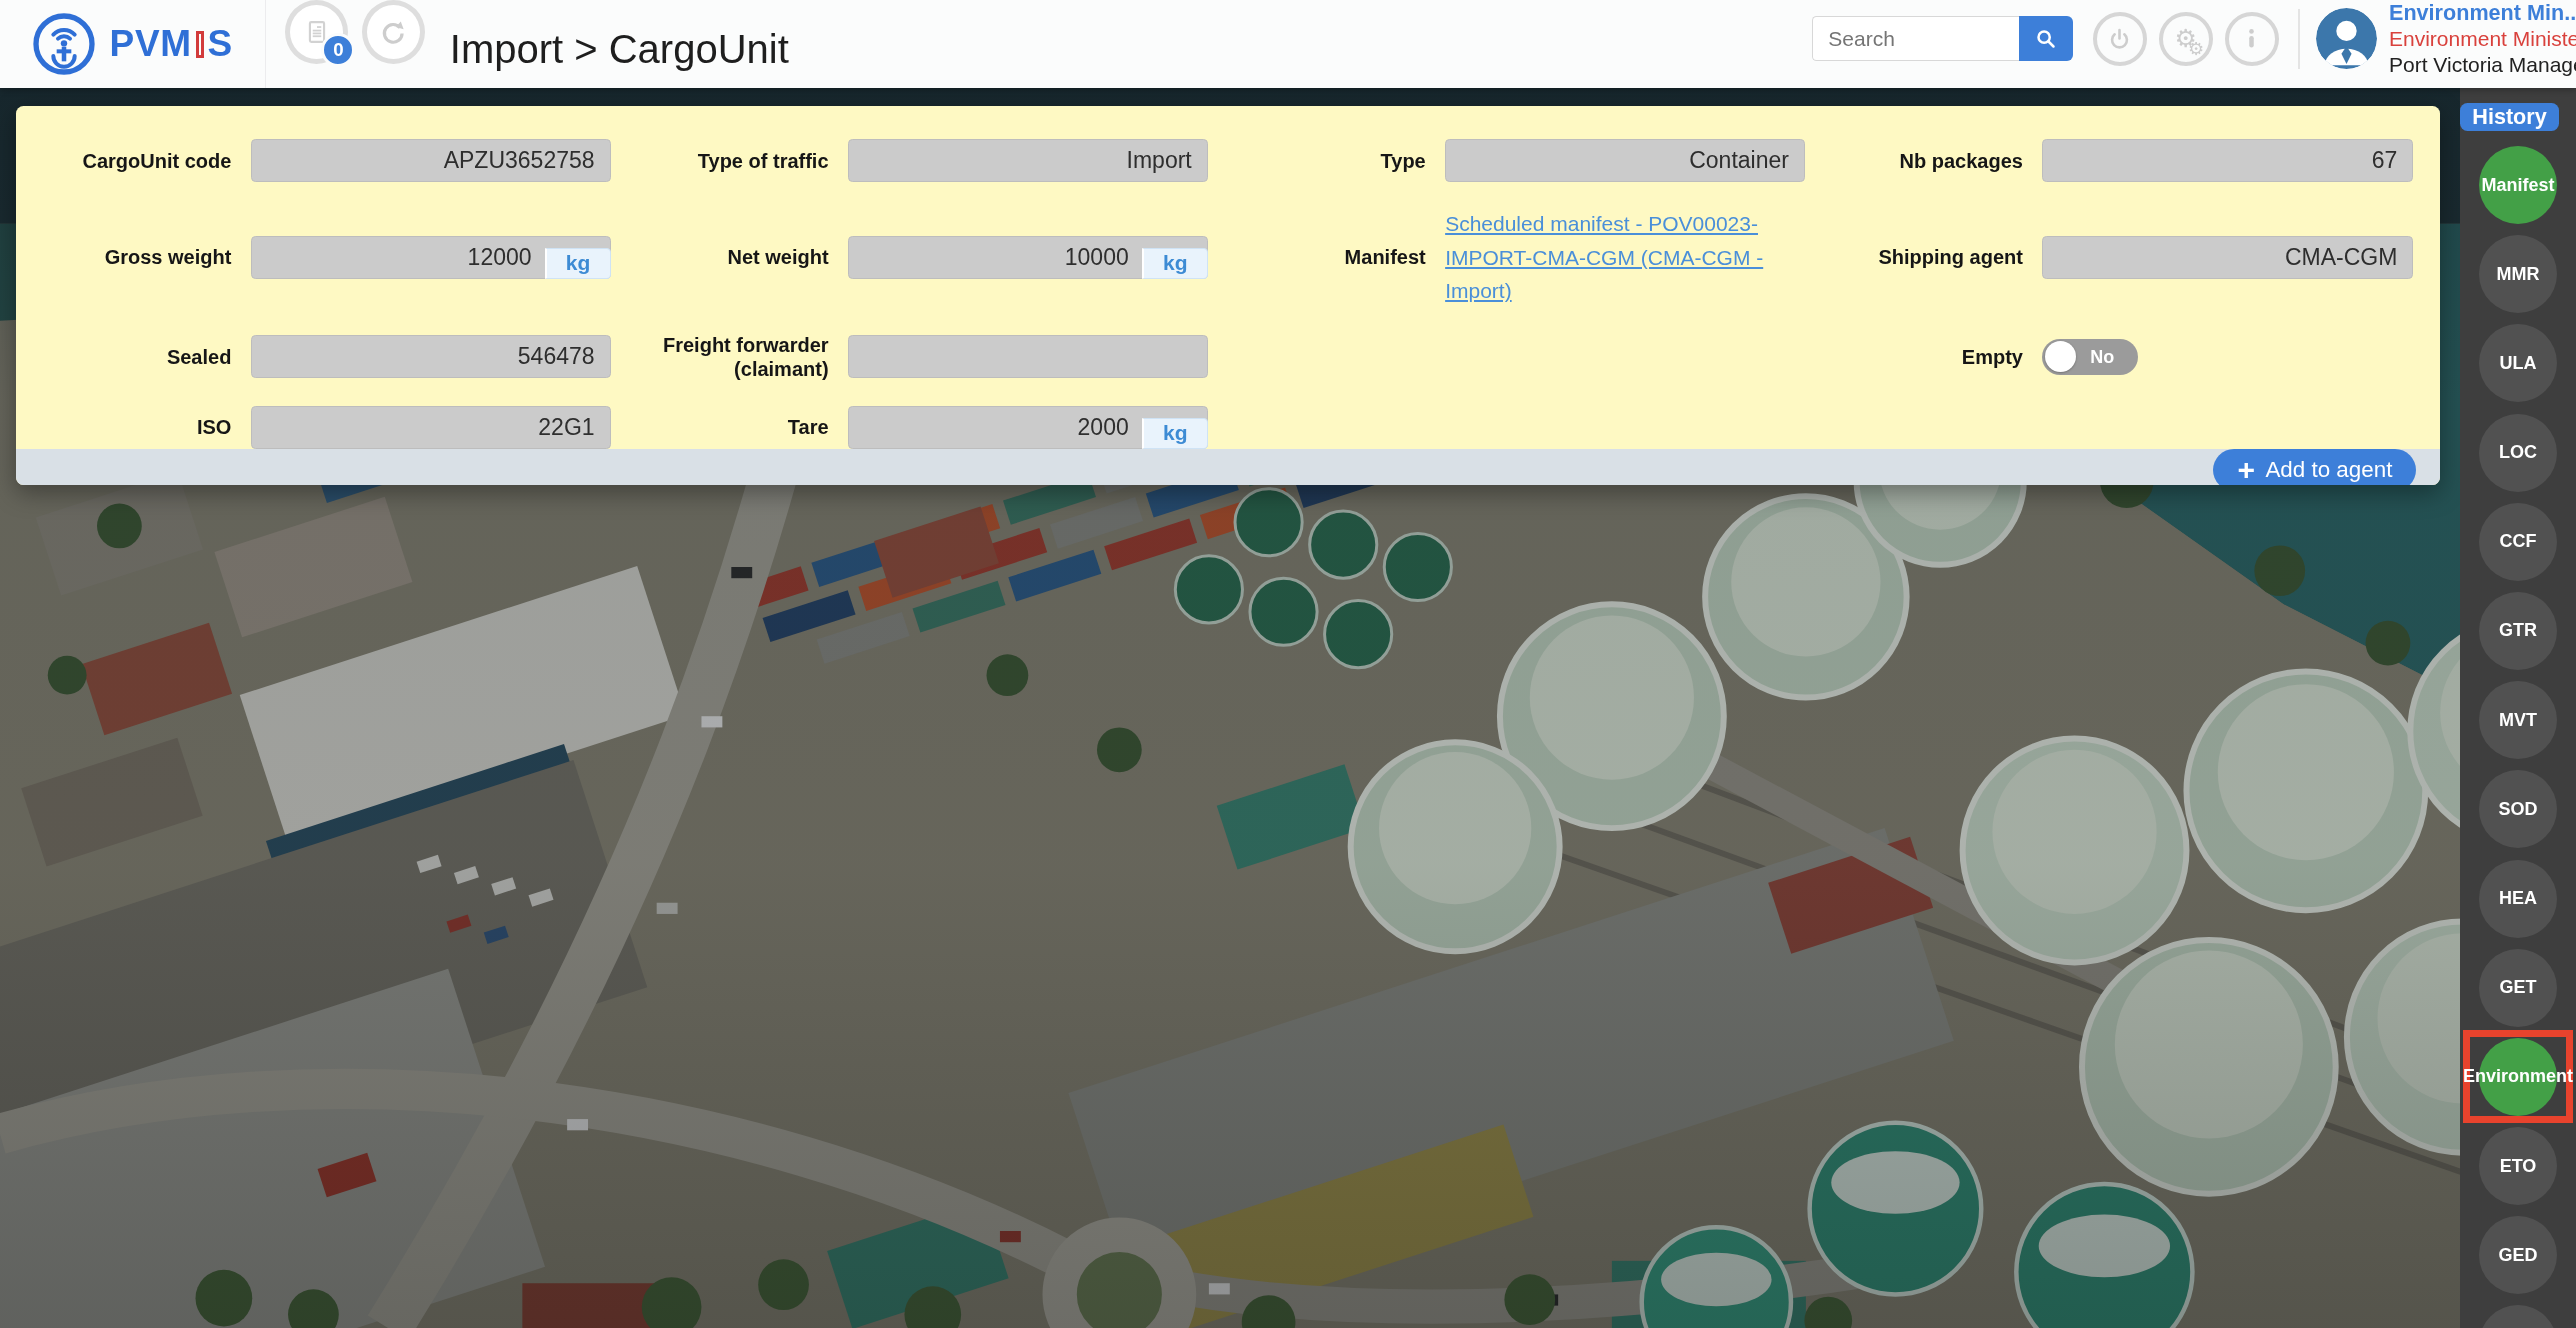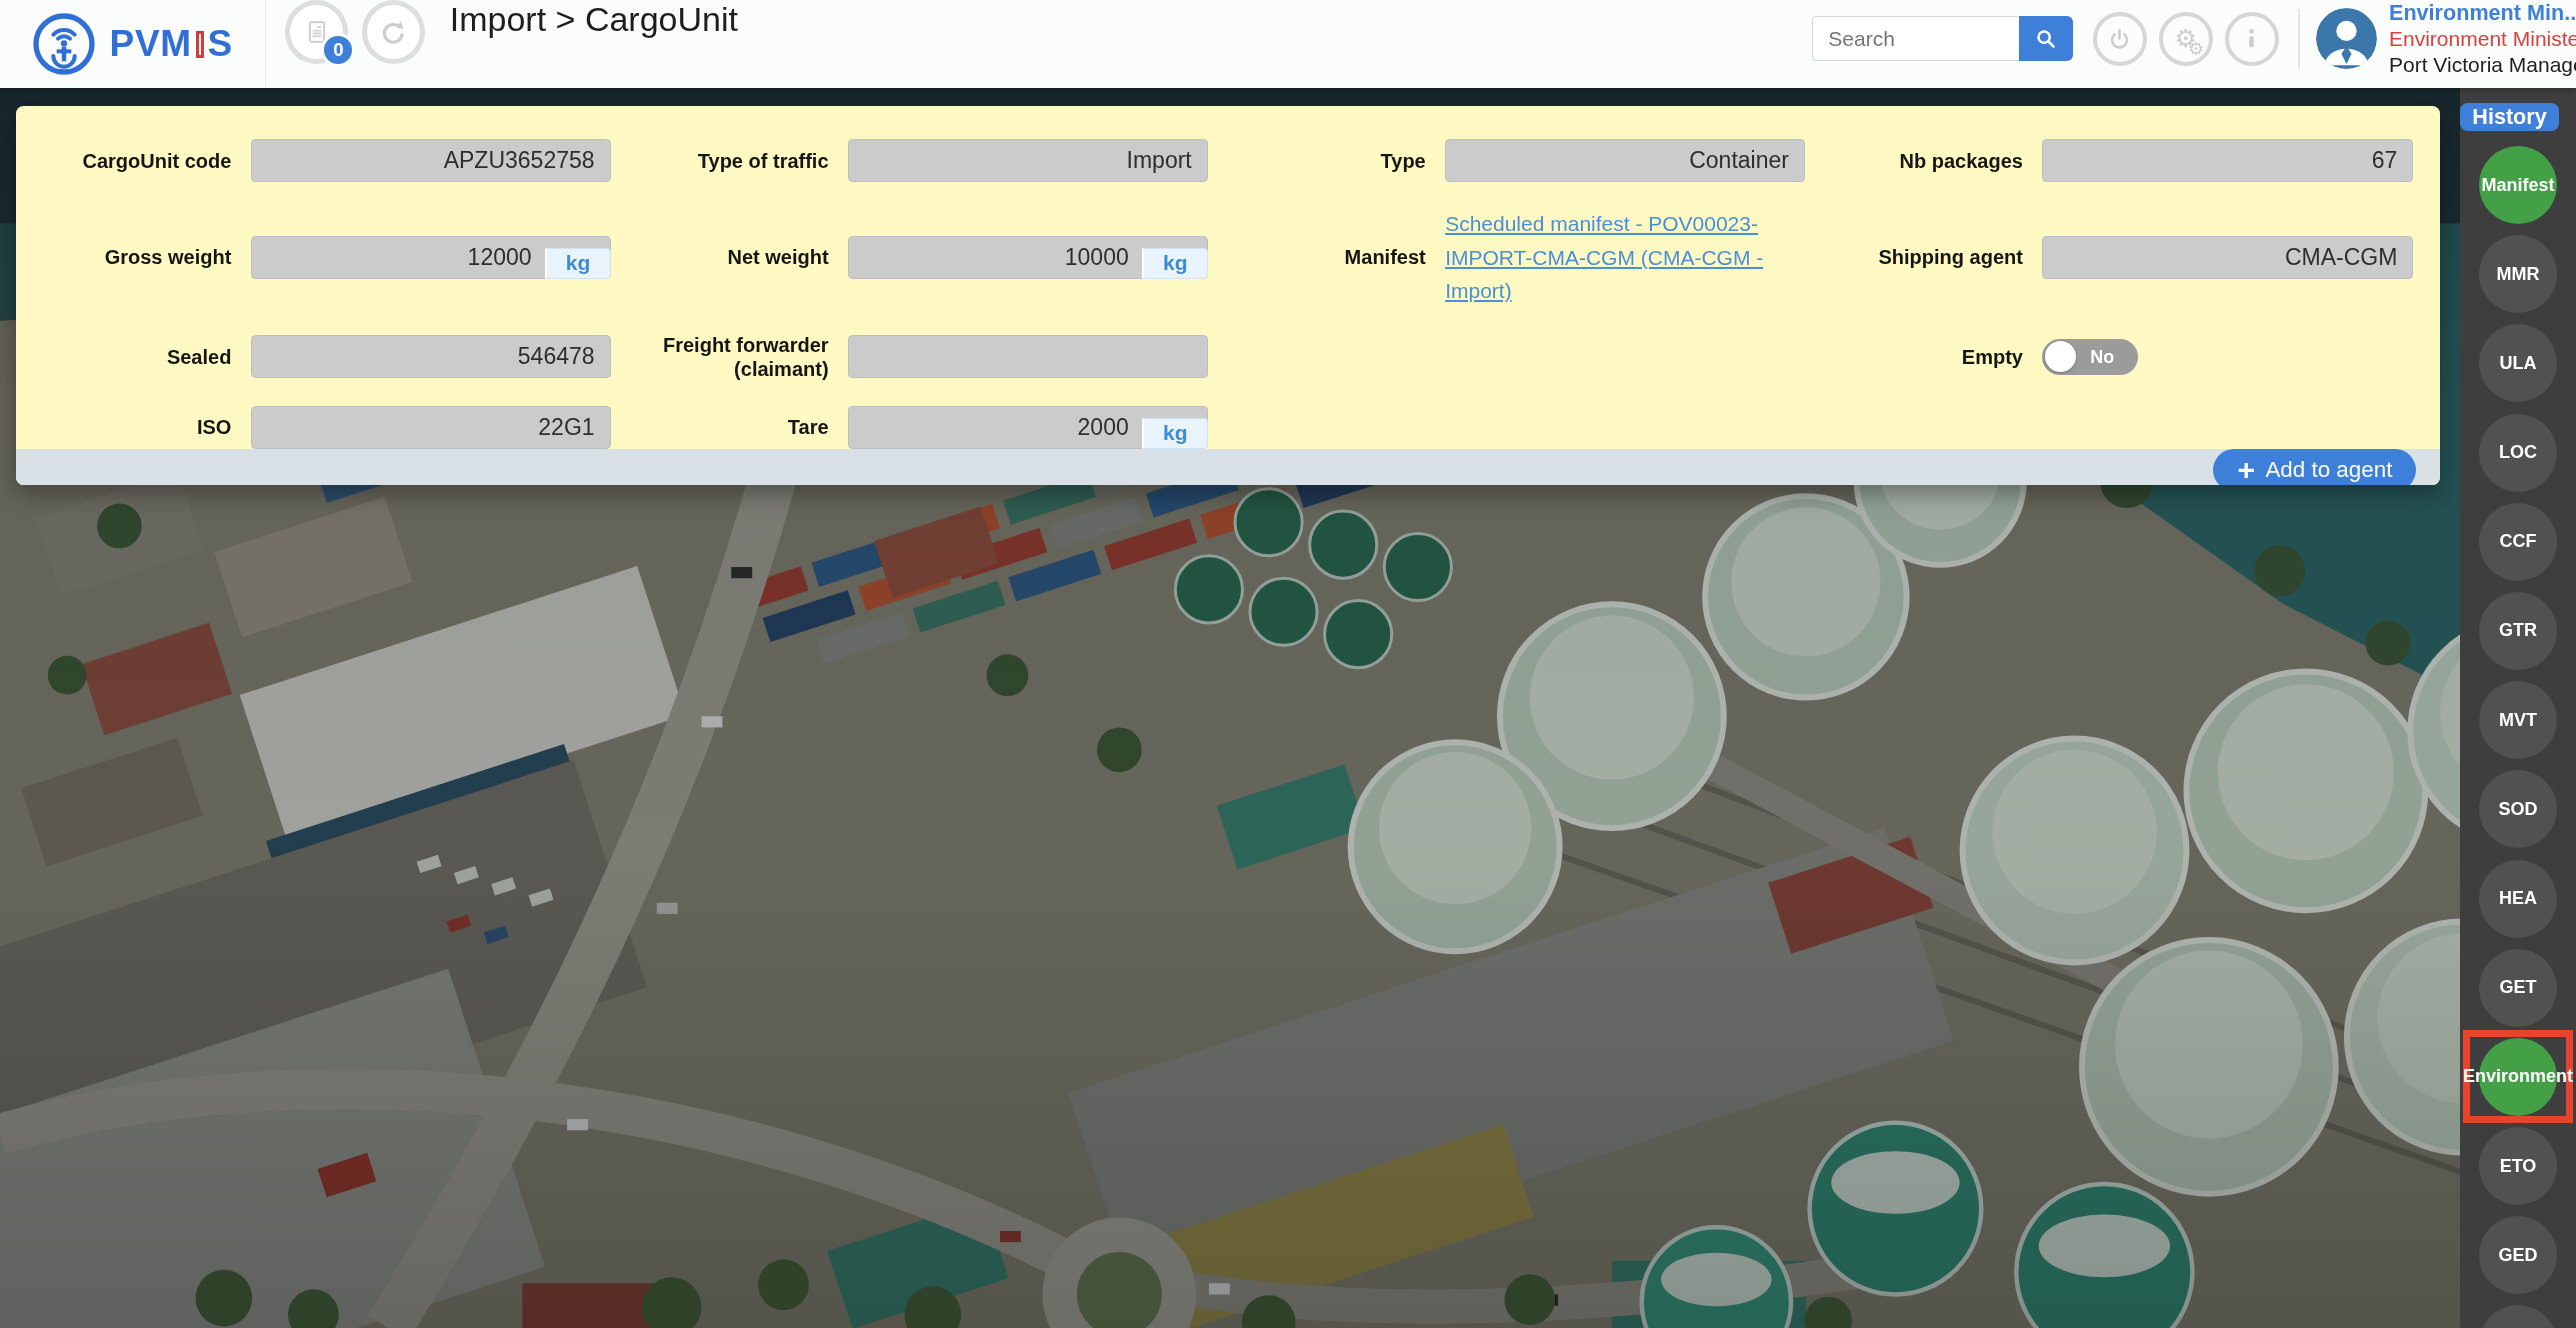--- a/index.html
+++ b/index.html
@@ -22,21 +22,21 @@
     position:absolute; top:0; left:0; width:2576px; height:88px; z-index:10;
     background:#fbfcfc; display:flex; align-items:flex-start;
     box-shadow:0 2.2px 6px rgba(0,0,0,.28);
   }
   .logo-sec { width:266px; height:100%; display:flex; align-items:center; justify-content:center; gap:13.4px; border-right:1.5px solid #ececee; }
   .logo-text { font-size:37px; font-weight:bold; color:#2f6fd6; letter-spacing:0.7px; display:flex; align-items:center; }
   .logo-i { width:8.2px; height:27px; border:3px solid #d23b3b; margin:0 3.7px; font-size:0; display:inline-block; }
   .toolbar { display:flex; align-items:center; gap:13.4px; margin-left:19.4px; }
   .oval-btn { width:63px; height:64px; border:5.2px solid #dedede; border-radius:50%; display:flex; align-items:center; justify-content:center; position:relative; background:#fff; cursor:pointer; }
   .badge { position:absolute; right:-12px; bottom:-7.5px; width:34px; height:34px; border-radius:50%; background:#3d7fd9; color:#fff; font-size:18.7px; font-weight:bold; display:flex; align-items:center; justify-content:center; border:3px solid #fbfcfc; }
-  .breadcrumb { margin-left:25px; font-size:34px; color:#1e1e1e; white-space:nowrap; }
+  .breadcrumb { margin-left:25px; font-size:40px; color:#1e1e1e; white-space:nowrap;margin-top:27px; }
 
   .header-right { margin-left:auto; display:flex; align-items:center; }
   .search-box { display:flex; height:45px; }
   .search-input { width:207px; border:1.5px solid #d8d8d8; border-right:none; border-radius:4.5px 0 0 4.5px; padding:0 15px; font-size:21px; color:#555; outline:none; background:#fff; font-family:inherit; }
   .search-input::placeholder { color:#757575; }
   .search-btn { width:54px; background:#3d7fd9; border:none; border-radius:0 6px 6px 0; display:flex; align-items:center; justify-content:center; cursor:pointer; }
   .hicons { display:flex; align-items:center; gap:12px; margin-left:19.4px; }
   .hicon { width:54px; height:54px; border:4.5px solid #d6d6d6; border-radius:50%; display:flex; align-items:center; justify-content:center; background:transparent; cursor:pointer; }
   .gear-glyph { font-family:"DejaVu Sans", sans-serif; color:#cdcdcd; font-size:25px; line-height:1; position:relative; }
   .gear-glyph .g2 { position:absolute; font-size:18px; left:13.4px; top:13.4px; }

